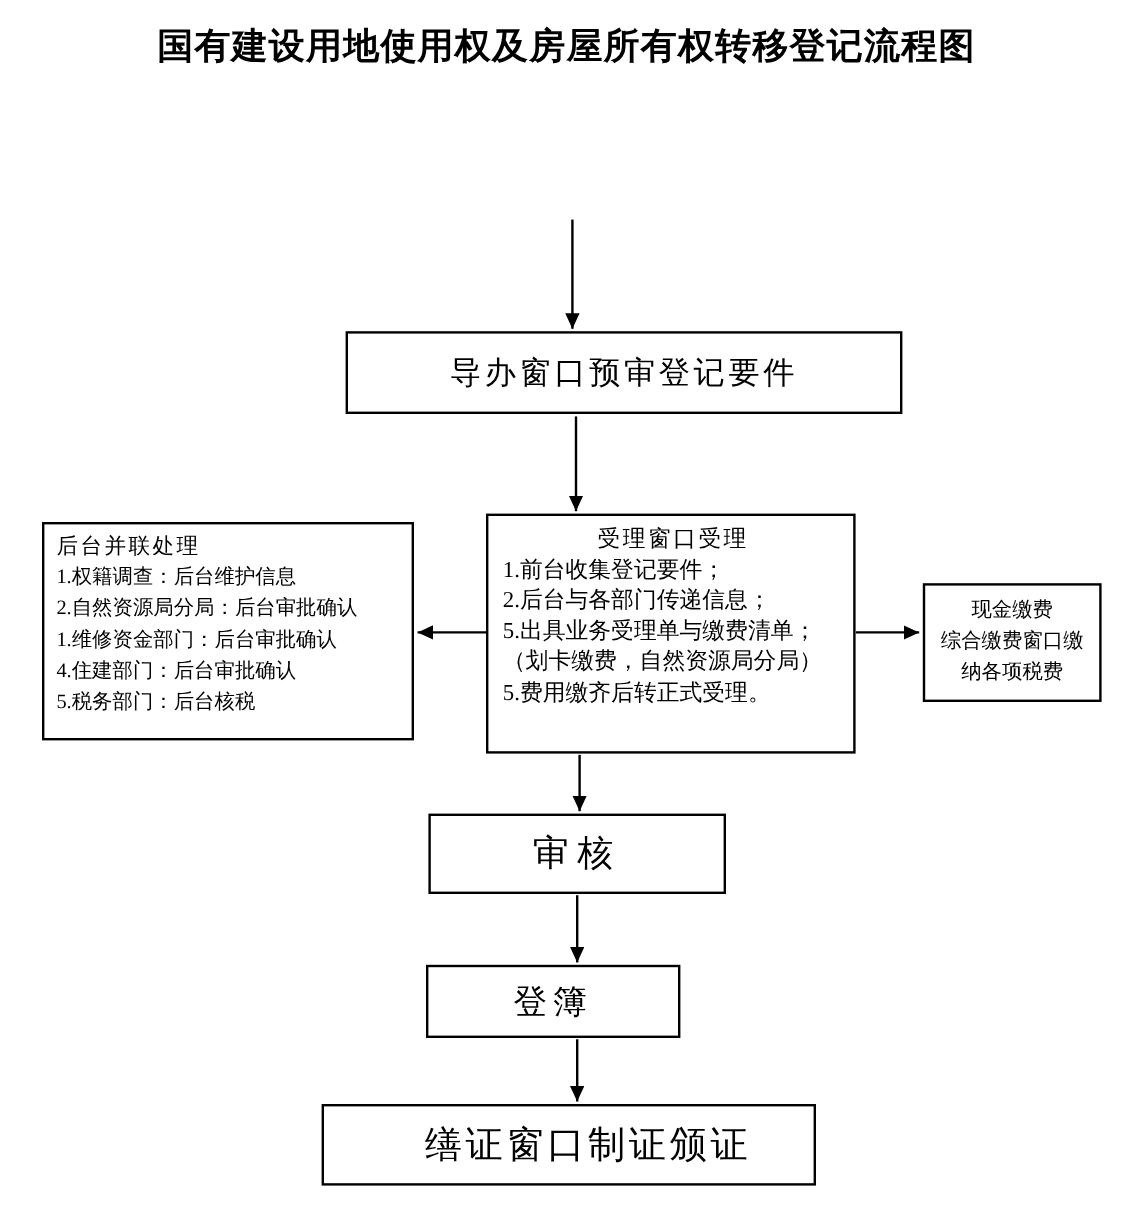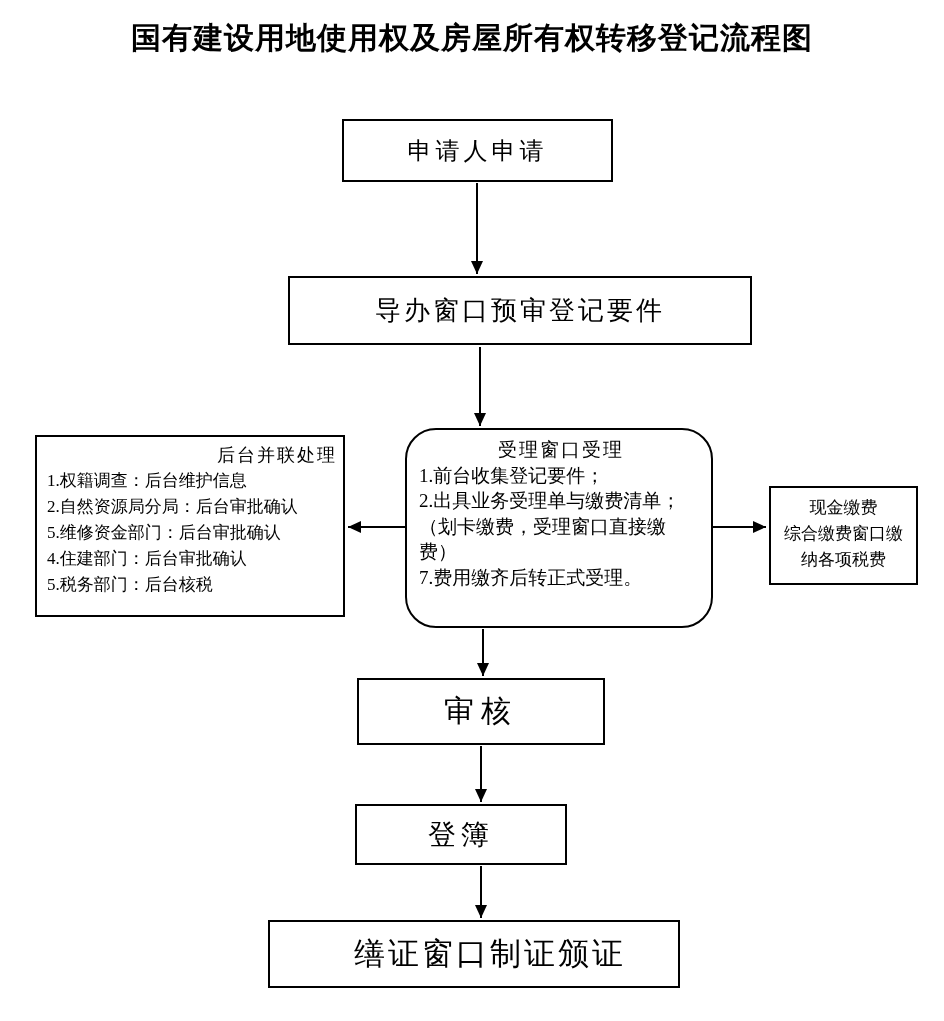--- a/index.html
+++ b/index.html
@@ -35,29 +35,29 @@
     display:flex;
     align-items:center;
     justify-content:center;
     text-align:center;
   }
   #node-apply{left:342px;top:119px;width:271px;height:63px;font-size:24px;letter-spacing:4px;}
   #node-preview{left:288px;top:276px;width:464px;height:69px;font-size:26px;letter-spacing:3px;}
   #node-accept{
     left:405px;top:428px;width:308px;height:200px;
     padding:7px 8px 0 12px;
-    font-size:19px;line-height:25.5px;border-radius:31px;
+    font-size:19px;line-height:25.5px;
   }
   #node-accept .box-title{text-align:center;letter-spacing:2px;}
   #node-parallel{
     left:35px;top:435px;width:310px;height:182px;
     padding:5px 6px 0 10px;
     font-size:17px;line-height:26px;
   }
-  #node-parallel .box-title{text-align:right;font-size:18px;letter-spacing:2px;}
+  #node-parallel .box-title{text-align:left;font-size:18px;letter-spacing:2px;}
   #node-cash{
     left:769px;top:486px;width:149px;height:99px;
     padding-top:7px;
     font-size:17px;line-height:26px;
     text-align:center;
   }
   #node-review{left:357px;top:678px;width:248px;height:67px;font-size:30px;letter-spacing:7px;}
   #node-register{left:355px;top:804px;width:212px;height:61px;font-size:28px;letter-spacing:5px;}
   #node-issue{left:268px;top:920px;width:412px;height:68px;font-size:31px;letter-spacing:3px;padding-left:32px;}
   .flow-line{stroke:#000000;stroke-width:2;}
@@ -77,43 +77,41 @@
     </defs>
     <line class="flow-line" x1="477" y1="183" x2="477" y2="274" marker-end="url(#ah)"></line>
     <line class="flow-line" x1="480" y1="347" x2="480" y2="426" marker-end="url(#ah)"></line>
     <line class="flow-line" x1="405" y1="527" x2="348" y2="527" marker-end="url(#ah)"></line>
     <line class="flow-line" x1="713" y1="527" x2="766" y2="527" marker-end="url(#ah)"></line>
     <line class="flow-line" x1="483" y1="629" x2="483" y2="676" marker-end="url(#ah)"></line>
     <line class="flow-line" x1="481" y1="746" x2="481" y2="802" marker-end="url(#ah)"></line>
     <line class="flow-line" x1="481" y1="866" x2="481" y2="918" marker-end="url(#ah)"></line>
   </svg>
 
-  <div id="node-apply" class="node center-label">
-    <span>申请人申请</span>
-  </div>
 
   <div id="node-preview" class="node center-label">
     <span>导办窗口预审登记要件</span>
   </div>
 
   <div id="node-parallel" class="node">
     <div class="box-title">后台并联处理</div>
     <div class="line">1.权籍调查：后台维护信息</div>
     <div class="line">2.自然资源局分局：后台审批确认</div>
-    <div class="line">5.维修资金部门：后台审批确认</div>
+    <div class="line">1.维修资金部门：后台审批确认</div>
     <div class="line">4.住建部门：后台审批确认</div>
     <div class="line">5.税务部门：后台核税</div>
   </div>
 
   <div id="node-accept" class="node">
     <div class="box-title">受理窗口受理</div>
     <div class="line">1.前台收集登记要件；</div>
-    <div class="line">2.出具业务受理单与缴费清单；</div>
-    <div class="line">（划卡缴费，受理窗口直接缴费）</div>
-    <div class="line">7.费用缴齐后转正式受理。</div>
+    <div class="line">2.后台与各部门传递信息；</div>
+    <div class="line">5.出具业务受理单与缴费清单；</div>
+    <div class="line">（划卡缴费，自然资源局分局）</div>
+    <div class="line">5.费用缴齐后转正式受理。</div>
   </div>
 
   <div id="node-review" class="node center-label">
     <span>审核</span>
   </div>
 
   <div id="node-cash" class="node">
     <div class="line">现金缴费</div>
     <div class="line">综合缴费窗口缴</div>
     <div class="line">纳各项税费</div>

